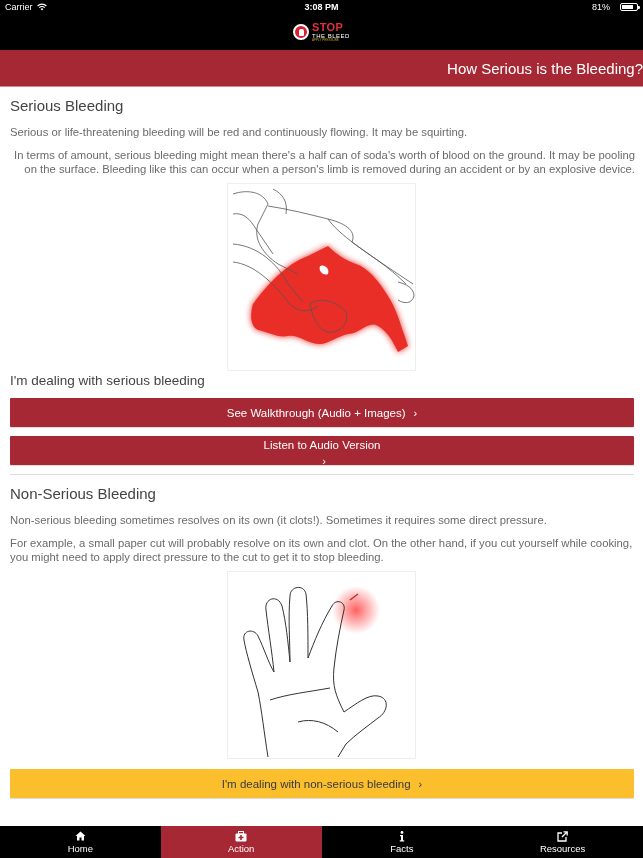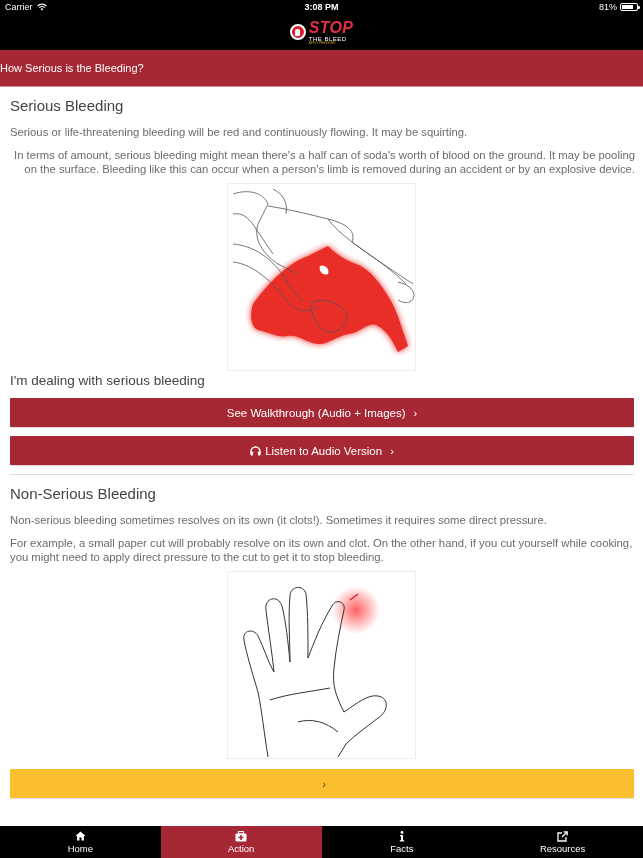--- a/index.html
+++ b/index.html
@@ -2,35 +2,35 @@
 <html><head>
 <meta charset="utf-8">
 <style>
   * { box-sizing: border-box; margin: 0; padding: 0; }
   html, body { width: 643px; height: 858px; overflow: hidden; background: #ffffff; }
   body { font-family: "Liberation Sans", "DejaVu Sans", sans-serif; position: relative; color: #333; }
 
   .status-bar { position: absolute; left: 0; top: 0; width: 643px; height: 14px; background: #000; color: #fff; font-size: 9px; }
   .status-bar .carrier { position: absolute; left: 5px; top: 2px; display: flex; align-items: center; gap: 4px; }
   .status-bar .time { position: absolute; left: 0; right: 0; top: 2px; text-align: center; font-weight: bold; }
-  .status-bar .battery { position: absolute; right: 5px; top: 2px; display: flex; align-items: center; gap: 3px; }
+  .status-bar .battery { position: absolute; right: 5px; top: 2px; display: flex; align-items: center; gap: 10px; }
   .battery-shape { width: 18px; height: 8px; border: 1px solid #fff; border-radius: 2px; position: relative; padding: 1px; }
   .battery-shape .fill { width: 80%; height: 100%; background: #fff; }
   .battery-shape::after { content: ""; position: absolute; right: -3px; top: 2px; width: 2px; height: 3px; background: #fff; border-radius: 0 1px 1px 0; }
 
   .nav-bar { position: absolute; left: 0; top: 14px; width: 643px; height: 36px; background: #000; display: flex; justify-content: center; align-items: center; }
   .logo { display: flex; align-items: center; gap: 3px; }
   .logo .octagon { width: 16px; height: 16px; background: #d62030; border-radius: 50%; border: 2px solid #fff; display: flex; align-items: center; justify-content: center; }
   .logo .octagon .hand { width: 5px; height: 7px; background: #fff; border-radius: 2px 2px 1px 1px; }
   .logo .text { display: flex; flex-direction: column; line-height: 1; }
-  .logo .stop { color: #e23040; font-weight: bold; font-size: 16px; letter-spacing: 0.3px; font-style: italic; }
+  .logo .stop { color: #e23040; font-weight: bold; font-size: 11px; letter-spacing: 0.3px; }
   .logo .thebleed { color: #fff; font-size: 6px; letter-spacing: 0.5px; }
   .logo .sub { color: #c9a227; font-size: 3px; }
 
-  .title-bar { position: absolute; left: 0; top: 50px; width: 643px; height: 37px; background: #a52834; color: #fff; font-size: 11px; display: flex; align-items: center; justify-content: flex-start; border-bottom: 1px solid #d88a92; }
+  .title-bar { position: absolute; left: 0; top: 50px; width: 643px; height: 37px; background: #a52834; color: #fff; font-size: 15px; display: flex; align-items: center; justify-content: flex-end; border-bottom: 1px solid #d88a92; }
 
   .content { position: absolute; left: 0; top: 87px; width: 520px; height: 739px; }
   .h2 { position: absolute; left: 10px; font-size: 15px; color: #444; font-weight: normal; }
   .p { position: absolute; left: 10px; width: 625px; font-size: 11.3px; color: #6b6b6b; line-height: 14px; }
   .img-frame { position: absolute; left: 227px; width: 189px; height: 188px; border: 1px solid #eeeeee; background: #fff; overflow: hidden; }
 
   .btn { position: absolute; left: 10px; width: 624px; height: 29px; display: flex; align-items: center; justify-content: center; gap: 4px; font-size: 11.5px; border-radius: 1px; box-shadow: 0 1px 1px rgba(0,0,0,0.15); cursor: pointer; }
   .btn.red { background: #a52834; color: #fff; }
   .btn.yellow { background: #fbbf2e; color: #3a3a3a; }
   .btn .chev { font-size: 11px; margin-left: 4px; }
@@ -113,21 +113,21 @@
     </svg>
   </div>
 
   <div class="h2" style="top:286px; font-size:13.5px;">I'm dealing with serious bleeding</div>
 
   <div class="btn red" style="top:311px;">
     <span>See Walkthrough (Audio + Images)</span>
     <span class="chev">›</span>
   </div>
 
-  <div class="btn red" style="top:349px;">
+  <div class="btn red" style="top:349px;flex-direction:column;">
     <svg width="11" height="10" viewBox="0 0 11 10">
         <path d="M1 7 V5.5 A4.5 4.5 0 0 1 10 5.5 V7" fill="none" stroke="#fff" stroke-width="1.4"></path>
         <rect x="0.5" y="5.5" width="2.6" height="4" rx="0.8" fill="#fff"></rect>
         <rect x="7.9" y="5.5" width="2.6" height="4" rx="0.8" fill="#fff"></rect>
       </svg>
     <span>Listen to Audio Version</span>
     <span class="chev">›</span>
   </div>
 
   <div class="divider" style="top:387px;"></div>
@@ -152,20 +152,21 @@
         <path d="M80 86 C86 70 94 50 104 34 C108 26 118 30 116 38 C112 56 108 76 106 96 C104 114 108 124 116 140"></path>
         <path d="M116 140 C128 132 140 122 150 124 C162 126 160 140 150 146 C140 154 128 162 118 172 L110 185"></path>
         <path d="M42 128 C60 122 80 120 102 116"></path>
         <path d="M70 150 C84 146 98 150 110 160"></path>
       </g>
       <path d="M122 28 L130 22" stroke="#d81e1e" stroke-width="1.4" fill="none"></path>
     </svg>
   </div>
 
   <div class="btn yellow" style="top:682px;">
+    <span>I'm dealing with non-serious bleeding</span>
     <span class="chev">›</span>
   </div>
 
 </div>
 
 <div class="tab-bar">
   <div class="tab">
     <span class="ico">
       <svg width="11" height="10" viewBox="0 0 11 10">
           <path d="M5.5 0.5 L0.5 5 H2 V9.5 H4.5 V6.5 H6.5 V9.5 H9 V5 H10.5 Z" fill="#fff"></path>

